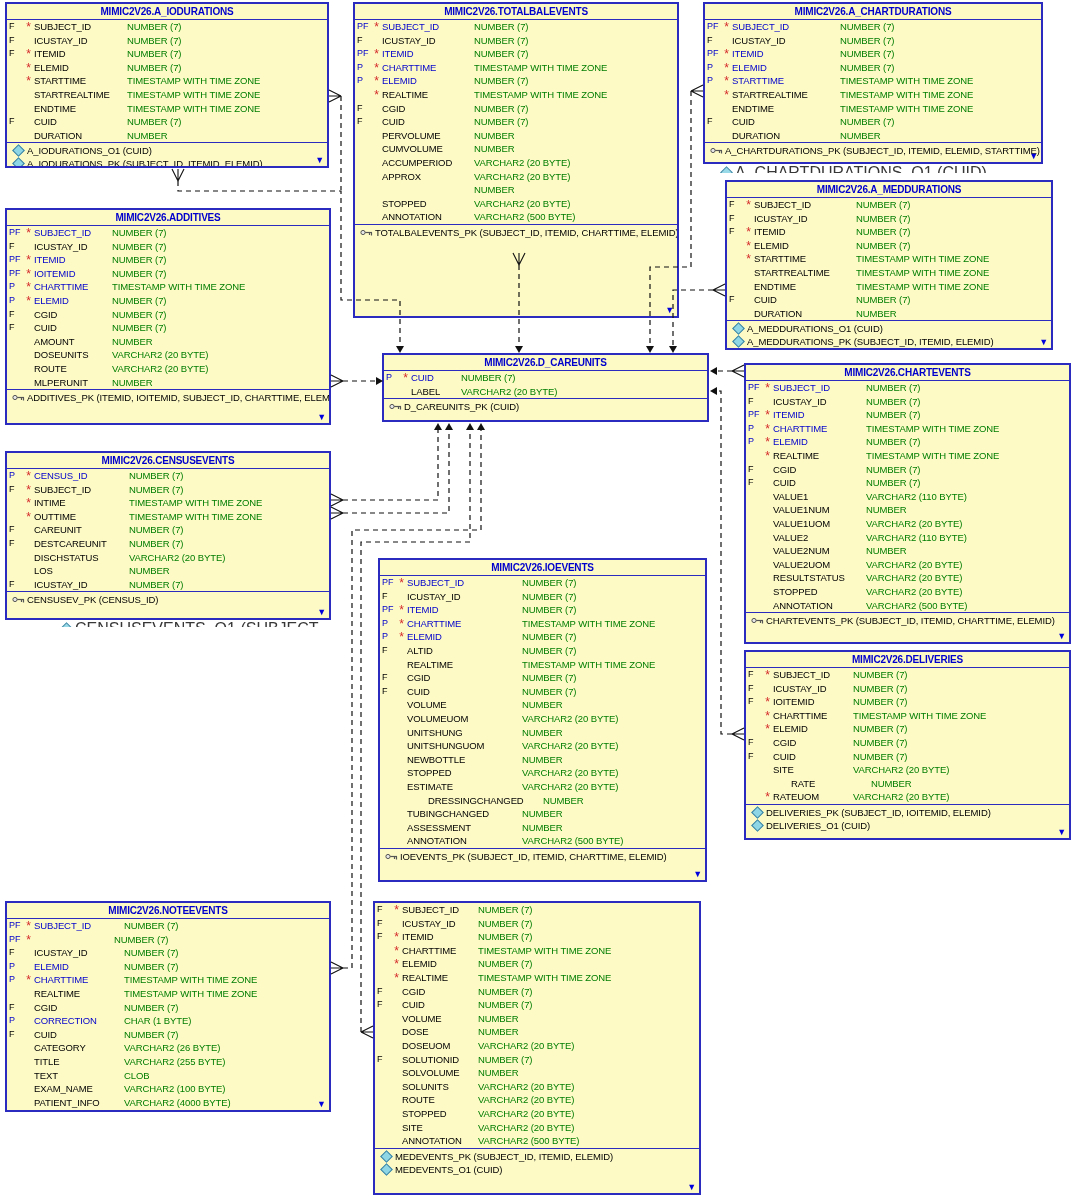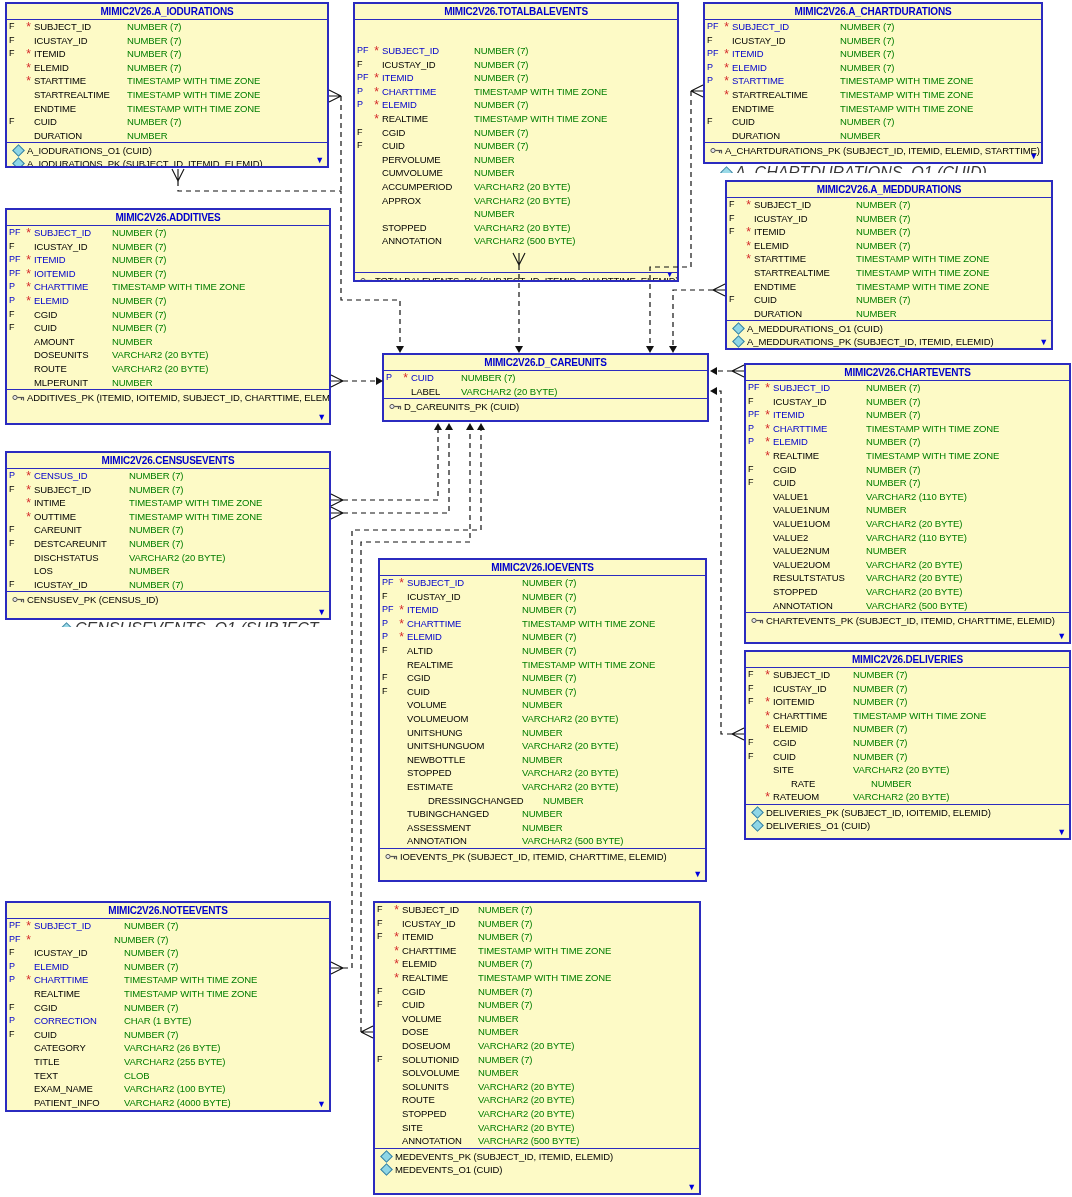--- a/index.html
+++ b/index.html
@@ -23,21 +23,21 @@
   .col-name.pk{color:#0000cc;}
   .col-type{color:#007d00;}
   .tbl-keys{flex:1;border-top:1.5px solid #2b2bbf;position:relative;
        font-size:9.5px;letter-spacing:-0.1px;padding-top:1px;overflow:hidden;}
   .key-row{height:13px;line-height:13px;display:flex;align-items:center;
        padding-left:5px;white-space:nowrap;overflow:hidden;color:#000;}
   .key-ic{flex:none;width:15px;display:inline-flex;align-items:center;}
   .diamond{width:7px;height:7px;background:#8ed6e6;border:1px solid #39809e;
        transform:rotate(45deg);margin-left:2px;}
   .more{position:absolute;right:3px;bottom:1px;color:#0000dd;font-size:9px;line-height:9px;z-index:4;}
-  .ghost{position:absolute;overflow:hidden;z-index:1;opacity:0.9;font-style:italic;}
+  .ghost{position:absolute;overflow:hidden;z-index:1;opacity:0.9;}
   .ghost .key-row{color:#222;}
   #wires{position:absolute;left:0;top:0;z-index:3;pointer-events:none;}
 </style>
 </head>
 <body>
 
 <div id="diagram">
   <svg id="wires" width="1072" height="1197">
       <g>
         <polyline points="178,181 178,191 341,191 341,300 400,300 400,346" fill="none" stroke="#111" stroke-width="1.2" stroke-dasharray="5 4"></polyline>
@@ -166,21 +166,21 @@
         </div>
         <div class="key-row">
           <div class="key-ic">
             <div class="diamond"></div>
           </div>
           <div>A_IODURATIONS_PK (SUBJECT_ID, ITEMID, ELEMID)</div>
         </div>
         <div class="more">▼</div>
       </div>
     </div>
-    <div class="tbl" style="left: 353px; top: 2px; width: 326px; height: 280px; gap: 24px;">
+    <div class="tbl" style="left: 353px; top: 2px; width: 326px; height: 316px;">
       <div class="tbl-title">MIMIC2V26.TOTALBALEVENTS</div>
       <div class="tbl-cols" style="height: 204px;">
         <div class="col-row">
           <div class="col-pre pk">PF</div>
           <div class="col-star">*</div>
           <div class="col-name pk" style="width: 92px;">SUBJECT_ID</div>
           <div class="col-type">NUMBER (7)</div>
         </div>
         <div class="col-row">
           <div class="col-pre">F</div>

